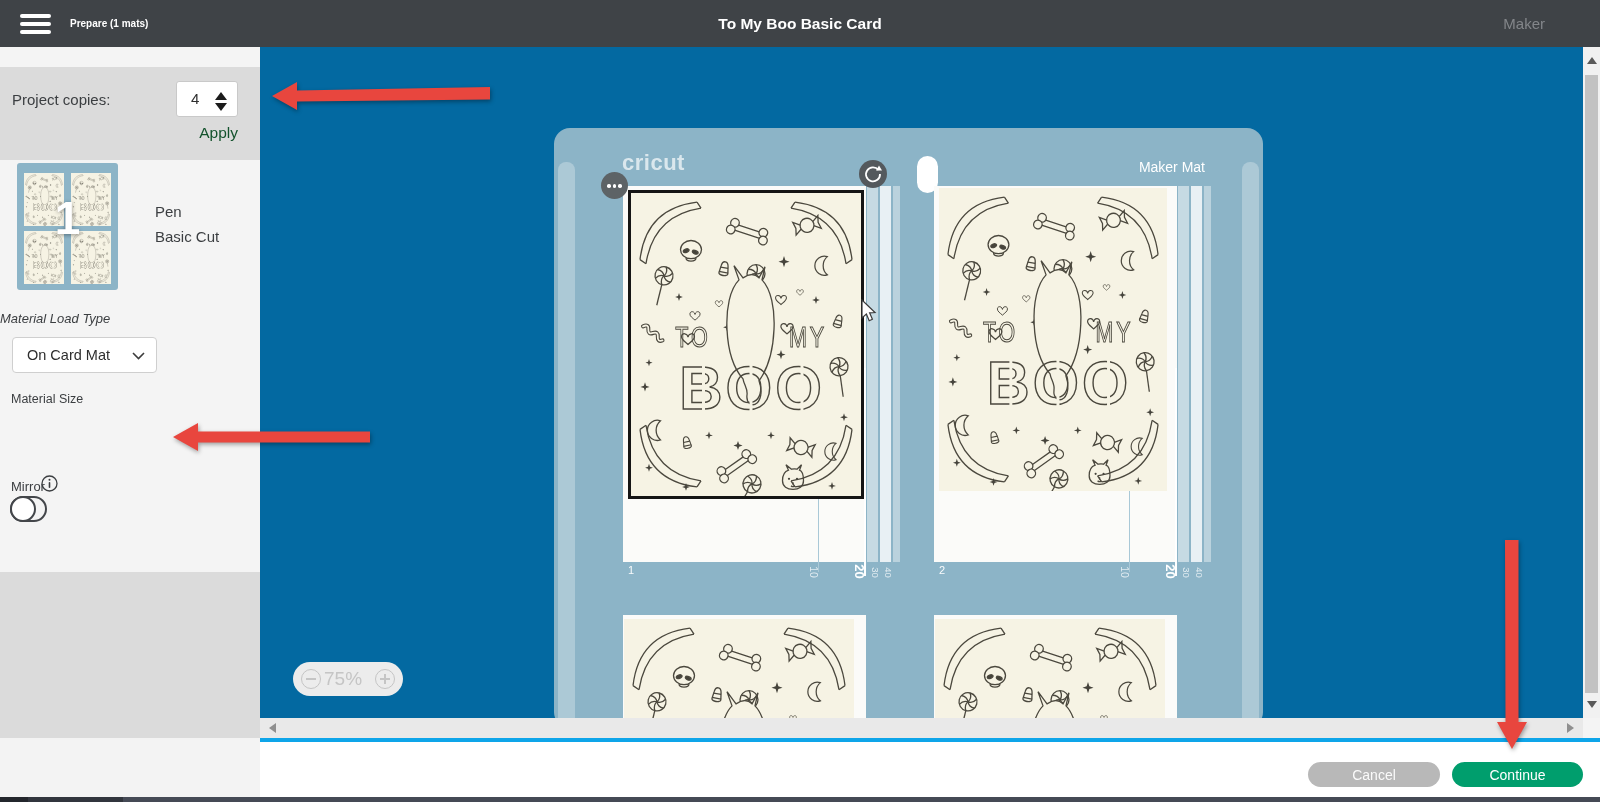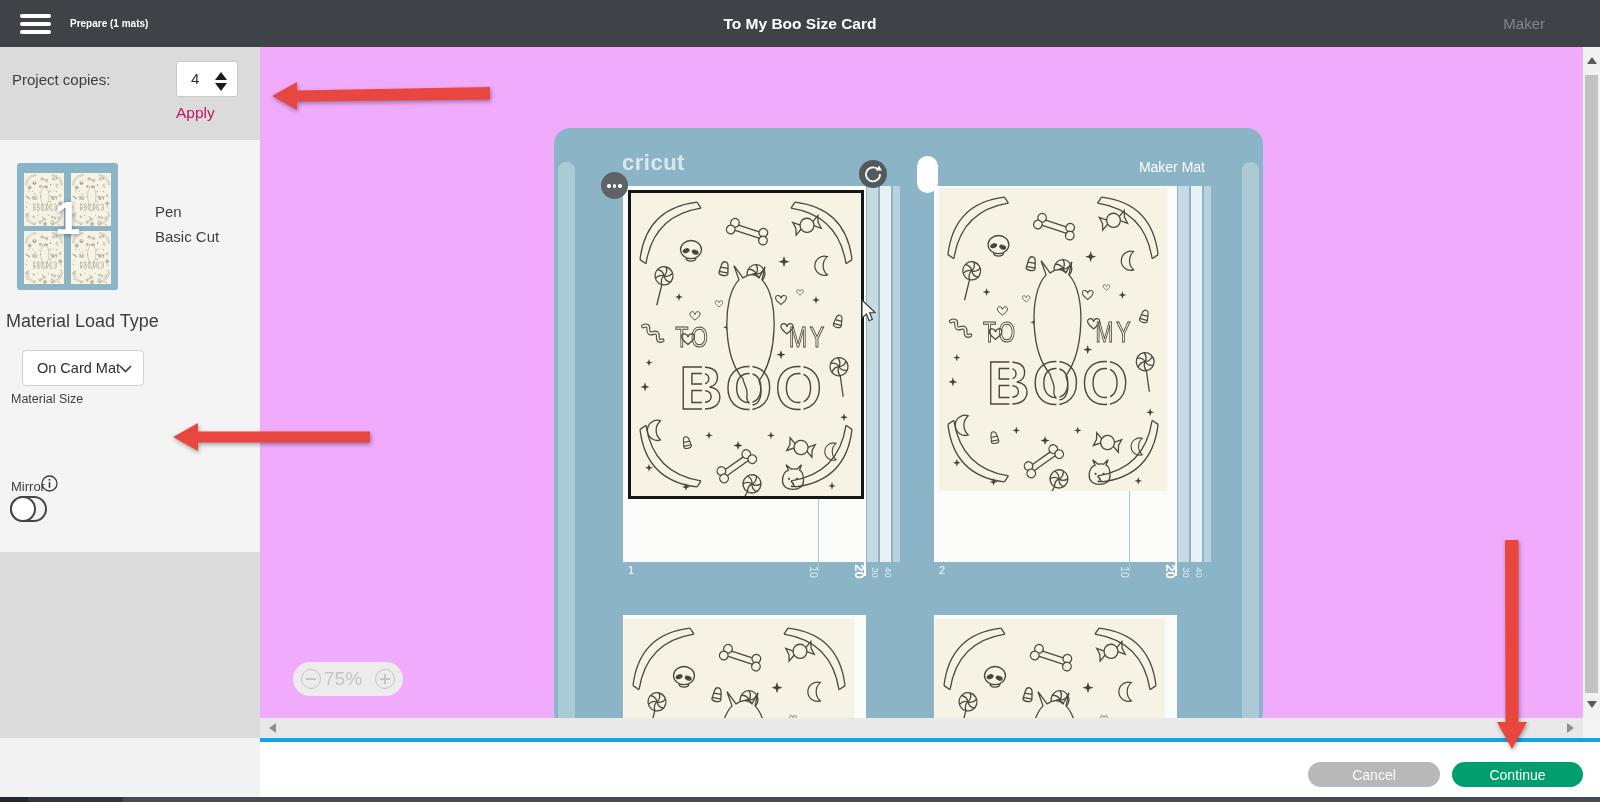--- a/index.html
+++ b/index.html
@@ -10,53 +10,53 @@
   
   #topbar { left:0; top:0; width:1600px; height:47px; background:#3f4347; z-index:30; }
   #hamburger { left:20px; top:14px; width:31px; height:20px; cursor:pointer; }
   #hamburger span { display:block; height:4px; background:#fff; border-radius:2px; margin-bottom:4px; }
   #prepare-label { left:70px; top:0; height:47px; line-height:47px; color:#fff; font-size:10px; font-weight:bold; }
   #top-title { left:0; top:0; width:1600px; height:47px; line-height:47px; text-align:center; color:#fff; font-size:15.5px; font-weight:bold; pointer-events:none; }
   #machine-label { right:55px; top:0; height:52px; line-height:47px; color:#83868a; font-size:15px; }
 
   
   #sidebar { left:0; top:47px; width:260px; height:750px; background:#f4f4f4; z-index:20; }
-  .gray-block { background:#dbdbdb; }
+  .gray-block { background:#dbdbdb;margin-top:20px; }
   #copies-block { left:0; top:0; width:260px; height:93px; }
   #copies-label { left:12px; top:24px; font-size:15px; color:#3b3e41; }
   #copies-stepper { left:176px; top:14px; width:62px; height:36px; background:#fff; border:1px solid #c9c9c9; border-radius:3px; }
   #copies-value { left:14px; top:8px; font-size:15px; color:#2e2e2e; }
   .step-up { left:38px; top:10px; width:0; height:0; border-left:6px solid transparent; border-right:6px solid transparent; border-bottom:8px solid #1b1b1b; }
   .step-down { left:38px; top:21px; width:0; height:0; border-left:6px solid transparent; border-right:6px solid transparent; border-top:8px solid #1b1b1b; }
-  #apply-link { left:176px; top:57px; width:62px; text-align:left; font-size:15.5px; color:#be185d; cursor:pointer; }
+  #apply-link { left:176px; top:57px; width:62px; text-align:right; font-size:15.5px; color:#14532d; cursor:pointer; }
 
   #mat-thumb { left:17px; top:116px; width:101px; height:127px; background:#8cb4c7; border-radius:3px; }
   .mini-card { position:absolute; width:40px; height:53px; background:#f6f3e4; overflow:hidden; }
   #thumb-number { left:0; top:28px; width:101px; text-align:center; font-size:46px; font-weight:bold; color:#fff; text-shadow:0 1px 4px rgba(0,0,0,.4); }
   #pen-label { left:155px; top:156px; font-size:15px; color:#3b3e41; }
   #basiccut-label { left:155px; top:181px; font-size:15px; color:#3b3e41; }
 
-  #mlt-label { left:6px; top:264px; font-size:18px; color:#3b3e41; }
+  #mlt-label { left:0; top:264px; font-size:13px; color:#3b3e41;font-style:italic; }
   .dropdown { background:#fff; border:1px solid #cfcfcf; border-radius:4px; height:36px; cursor:pointer; }
-  #mlt-dropdown { left:22px; top:290px; width:122px;margin-top:13px; }
+  #mlt-dropdown { left:12px; top:290px; width:145px; }
   #ms-label { left:11px; top:345px; font-size:12.5px; color:#3b3e41; }
   #ms-dropdown { left:10px; top:371px; width:145px; }
   .dd-value { position:absolute; left:14px; top:9px; font-size:14.5px; color:#2e2e2e; white-space:nowrap; }
   .dd-chevron { position:absolute; right:11px; top:14px; }
 
   #mirror-row { left:11px; top:430px; height:18px; }
   #mirror-label { font-size:13px; color:#3b3e41; display:inline-block; }
   #mirror-info { left:41px; top:428px; }
   #mirror-toggle { left:10px; top:449px; width:37px; height:26px; border:2px solid #43464a; border-radius:14px; background:transparent; cursor:pointer; }
   #mirror-knob { left:-2px; top:-2px; width:26px; height:26px; border:2px solid #43464a; border-radius:50%; background:#fff; }
   #sidebar-gray2 { left:0; top:505px; width:260px; height:186px; }
   #sidebar-bottom { left:0; top:691px; width:260px; height:59px; background:#f3f3f3; }
 
   
-  #canvas { left:260px; top:47px; width:1323px; height:671px; background:#f0abfc; overflow:hidden; z-index:1; }
+  #canvas { left:260px; top:47px; width:1323px; height:671px; background:#0369a1; overflow:hidden; z-index:1; }
   #mat { left:294px; top:81px; width:709px; height:600px; background:#8cb4c7; border-radius:16px; overflow:hidden; }
   .mat-rail { position:absolute; top:34px; bottom:0; width:17px; background:rgba(255,255,255,.28); border-radius:8px; }
   #brand { left:68px; top:22px; font-size:22px; font-weight:bold; color:rgba(255,255,255,.68); letter-spacing:.5px; }
   #matname { right:58px; top:31px; font-size:14px; color:#fff; }
   #top-oval { left:363px; top:28px; width:21px; height:37px; background:#fff; border-radius:11px; }
   .slot-white { position:absolute; background:#fbfbf9; }
   .strip { position:absolute; }
   .vline10 { position:absolute; width:1px; background:#a9c8d7; }
   .vline20 { position:absolute; width:2px; background:#ffffff; }
   .slot-num { position:absolute; font-size:11px; color:rgba(255,255,255,.95); }
@@ -216,21 +216,21 @@
         <rect x="118.5" y="166" width="3" height="52" fill="#f6f3e4" stroke="none"></rect>
         <rect x="169.5" y="166" width="3" height="52" fill="#f6f3e4" stroke="none"></rect>
       </g>
     </g>
   </defs>
 </svg>
 
 <div id="app">
 
   <div id="topbar" class="abs">
-    <div id="top-title" class="abs">To My Boo Size Card</div>
+    <div id="top-title" class="abs">To My Boo Basic Card</div>
     <div id="hamburger" class="abs">
         <span></span>
         <span></span>
         <span style="margin:0"></span>
       </div>
     <div id="prepare-label" class="abs">Prepare (1 mats)</div>
     <div id="machine-label" class="abs">Maker</div>
   </div>
 
   <div id="sidebar" class="abs">

